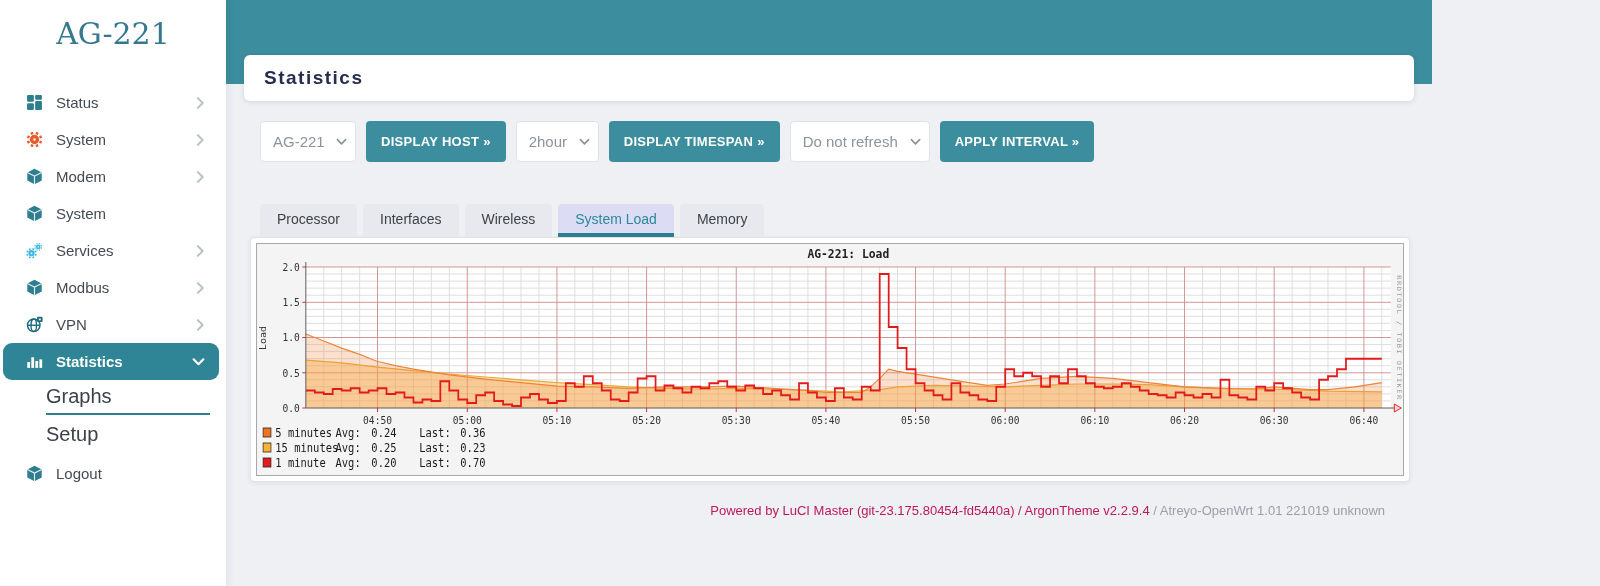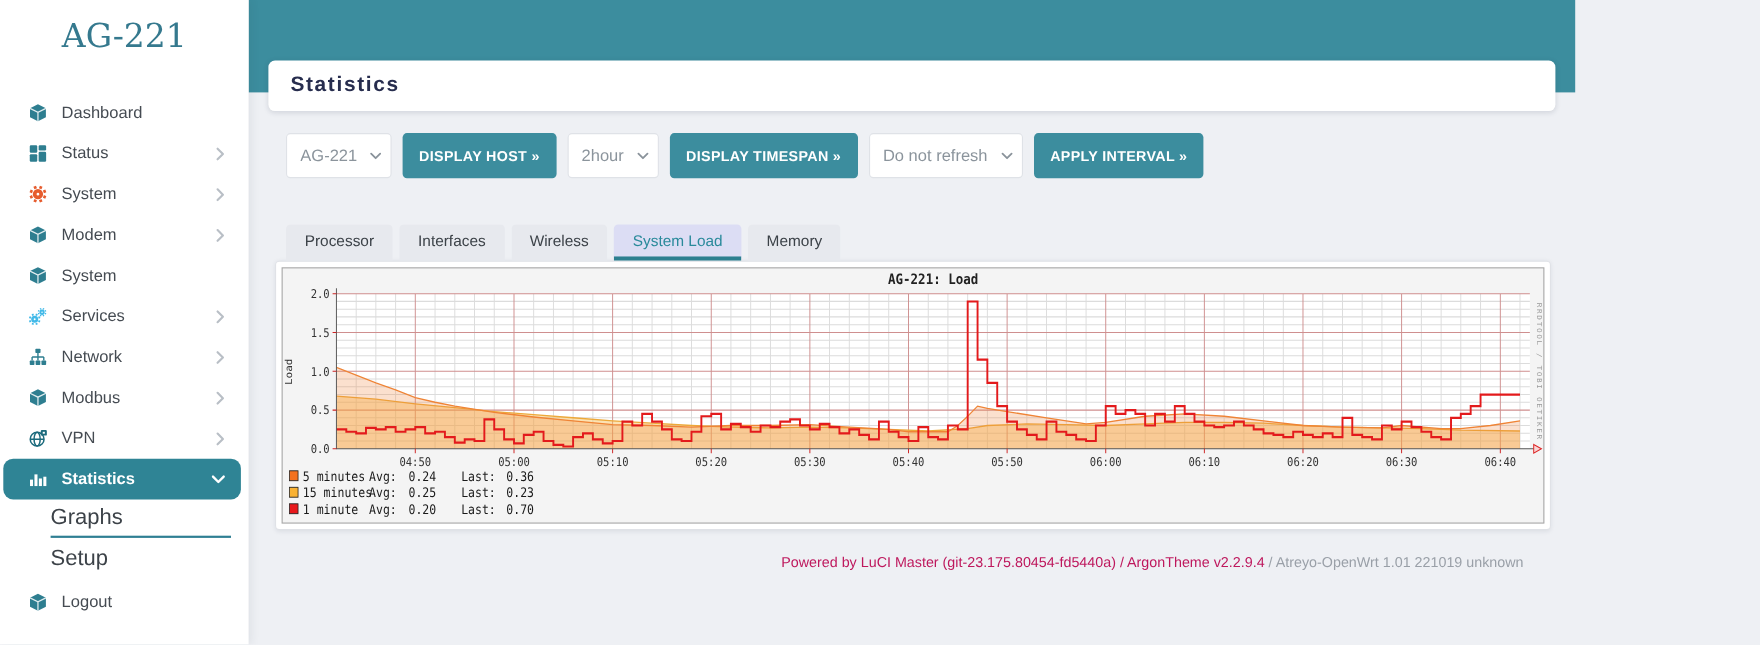--- a/index.html
+++ b/index.html
@@ -68,30 +68,20 @@
 </head>
 <body>
 
 <div class="canvas">
 
   <div class="topband"></div>
 
   <div class="sidebar">
     <div class="side-title">AG-221</div>
     <div class="nav" id="nav">
-        <div class="nav-item">
-    <span class="ic">
-            <svg width="17" height="17" viewBox="0 0 16 16">
-              <path d="M8 .8 14.8 4.2v7.6L8 15.2 1.2 11.8V4.2Z" fill="#2e7e90"></path>
-              <path d="M1.2 4.2 8 7.6l6.8-3.4M8 7.6v7.6" stroke="rgba(255,255,255,.85)" stroke-width="1.1" fill="none"></path>
-            </svg>
-          </span>
-    <span class="lbl">Dashboard</span>
-
-  </div>
         <div class="nav-item">
     <span class="ic">
             <svg width="17" height="17" viewBox="0 0 16 16" fill="#2e7e90">
               <rect x="1" y="1" width="6.4" height="6.4" rx="1"></rect>
               <rect x="8.6" y="1" width="6.4" height="4.4" rx="1"></rect>
               <rect x="1" y="8.6" width="6.4" height="6.4" rx="1"></rect>
               <rect x="8.6" y="6.6" width="6.4" height="8.4" rx="1"></rect>
             </svg>
           </span>
     <span class="lbl">Status</span>
@@ -163,39 +153,20 @@
               <line x1="12.49" y1="6.99" x2="12.93" y2="8.06" stroke="#41b9e8" stroke-width="1.22"></line>
               <line x1="10.51" y1="6.99" x2="10.07" y2="8.06" stroke="#41b9e8" stroke-width="1.22"></line>
               <line x1="9.11" y1="5.59" x2="8.04" y2="6.03" stroke="#41b9e8" stroke-width="1.22"></line>
               <line x1="9.11" y1="3.61" x2="8.04" y2="3.17" stroke="#41b9e8" stroke-width="1.22"></line>
               <line x1="10.51" y1="2.21" x2="10.07" y2="1.14" stroke="#41b9e8" stroke-width="1.22"></line>
               <line x1="12.49" y1="2.21" x2="12.93" y2="1.14" stroke="#41b9e8" stroke-width="1.22"></line>
               <line x1="13.89" y1="3.61" x2="14.96" y2="3.17" stroke="#41b9e8" stroke-width="1.22"></line>
             </svg>
           </span>
     <span class="lbl">Services</span>
-    <span class="chev">
-            <svg width="9" height="13" viewBox="0 0 8 12">
-              <path d="M1.5 1.5 6 6l-4.5 4.5" stroke="#b9bfc6" stroke-width="1.8" fill="none" stroke-linecap="round" stroke-linejoin="round"></path>
-            </svg>
-          </span>
-  </div>
-        <div class="nav-item">
-    <span class="ic">
-            <svg width="17" height="17" viewBox="0 0 16 16">
-              <path d="M8 4.6V8M3 8v3M8 8v3M13 8v3M3 8h10" stroke="#2e7e90" stroke-width="1.2" fill="none"></path>
-              <g fill="#2e7e90">
-                <rect x="5.8" y="1" width="4.4" height="3.6" rx=".6"></rect>
-                <rect x="1" y="11" width="4" height="3.8" rx=".6"></rect>
-                <rect x="6" y="11" width="4" height="3.8" rx=".6"></rect>
-                <rect x="11" y="11" width="4" height="3.8" rx=".6"></rect>
-              </g>
-            </svg>
-          </span>
-    <span class="lbl">Network</span>
     <span class="chev">
             <svg width="9" height="13" viewBox="0 0 8 12">
               <path d="M1.5 1.5 6 6l-4.5 4.5" stroke="#b9bfc6" stroke-width="1.8" fill="none" stroke-linecap="round" stroke-linejoin="round"></path>
             </svg>
           </span>
   </div>
         <div class="nav-item">
     <span class="ic">
             <svg width="17" height="17" viewBox="0 0 16 16">
               <path d="M8 .8 14.8 4.2v7.6L8 15.2 1.2 11.8V4.2Z" fill="#2e7e90"></path>

